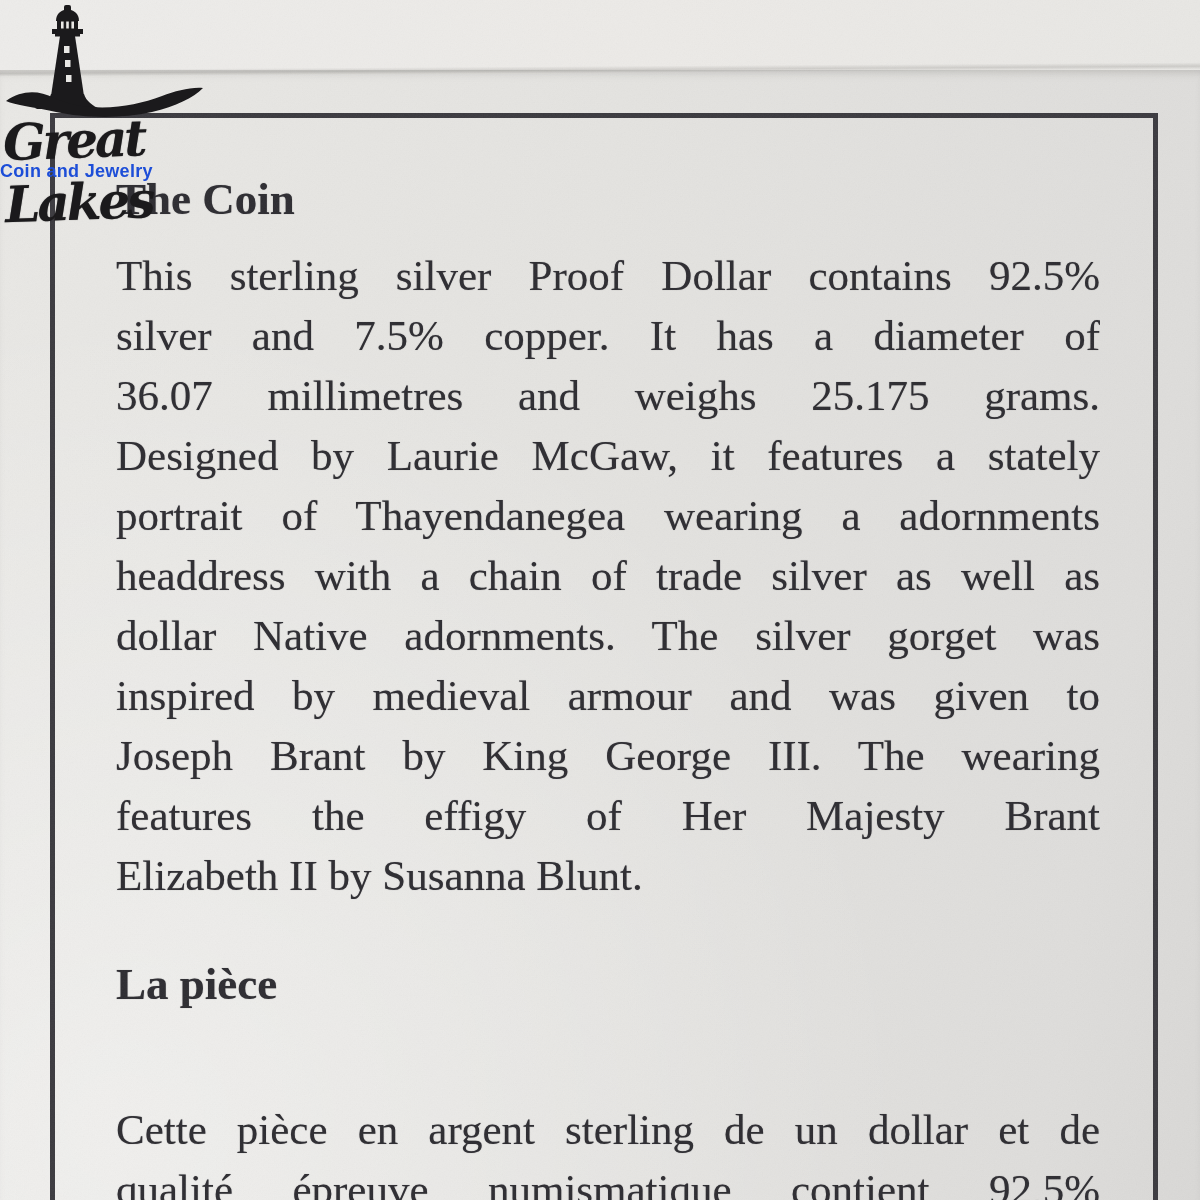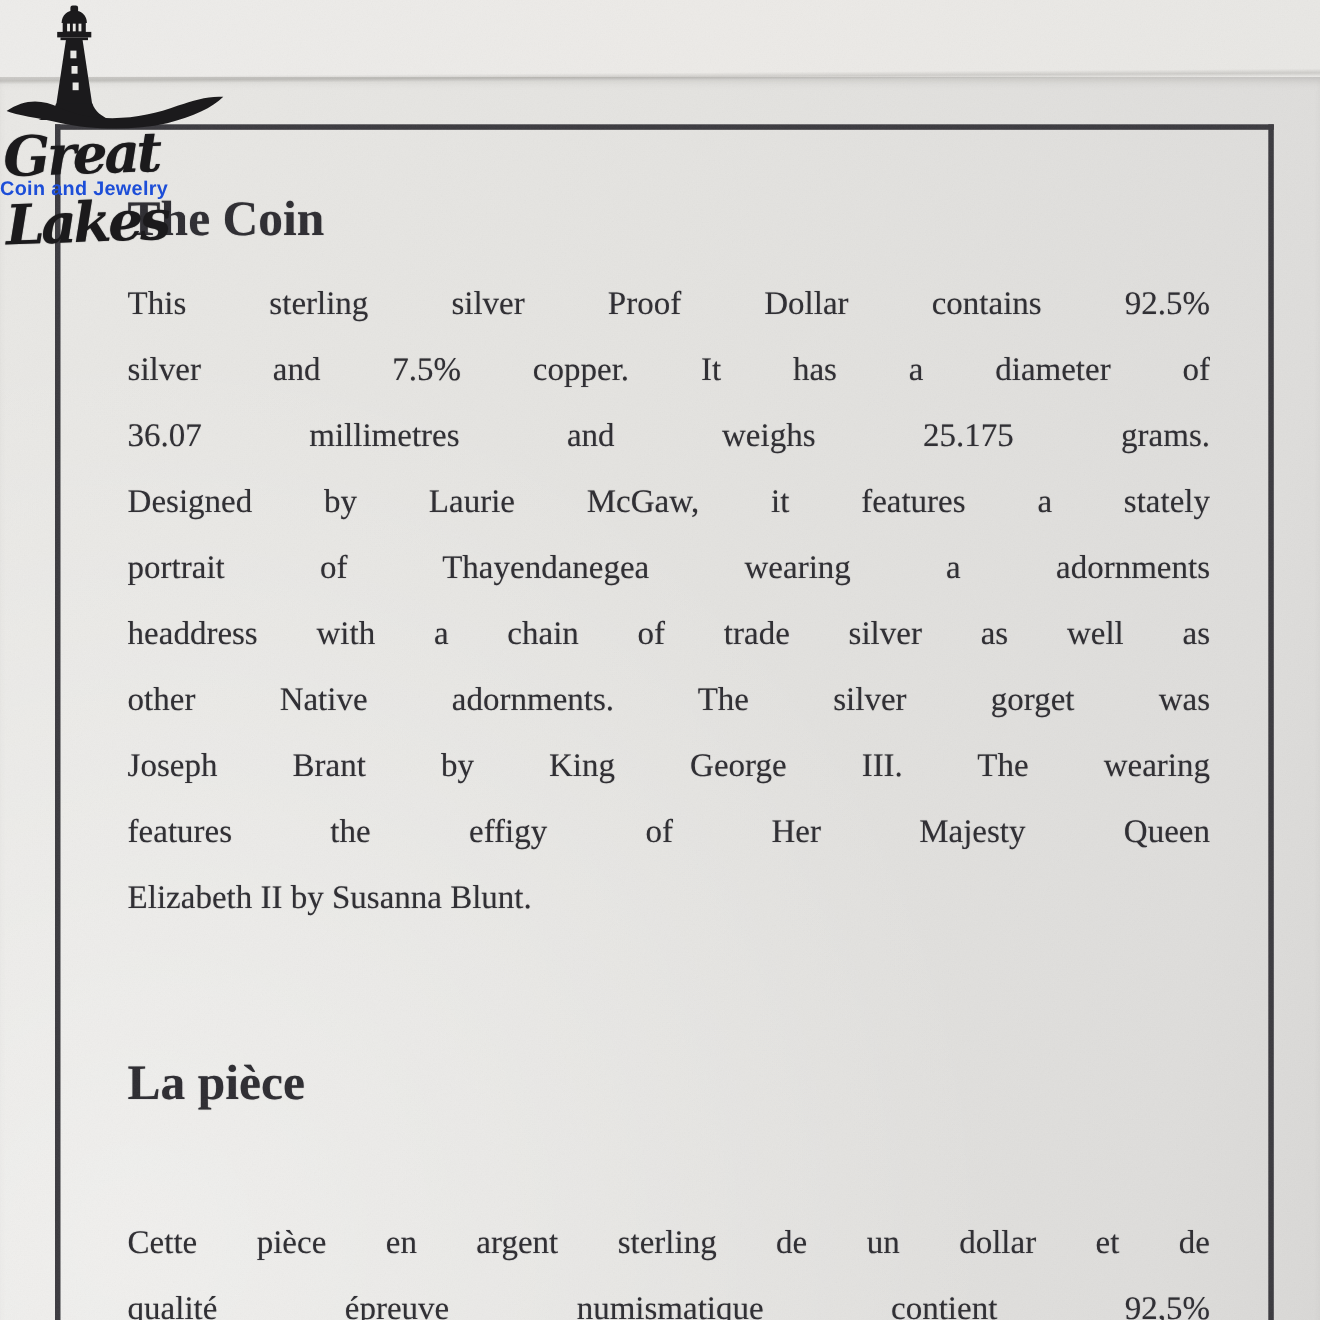--- a/index.html
+++ b/index.html
@@ -22,21 +22,21 @@
 
   
   .frame{position:absolute;left:50px;top:113px;width:1098px;height:1200px;
          border:5px solid #3b3a3f;border-bottom:none;}
 
   
   .heading{position:absolute;left:116px;width:984px;height:60px;line-height:60px;
            font-size:45px;font-weight:bold;text-shadow:0 0 1px rgba(45,44,49,.45);}
   .heading-en{top:169px;}
   .heading-fr{top:954px;}
-  .para{position:absolute;left:116px;width:984px;font-size:30px;
+  .para{position:absolute;left:116px;width:984px;font-size:43px;
         text-shadow:0 0 1px rgba(45,44,49,.45);}
   .para-en{top:246px;}
   .para-fr{top:1100px;}
   .ln{height:60px;line-height:60px;overflow:hidden;white-space:normal;
       text-align:justify;text-align-last:justify;}
   .ln.last{text-align:justify;text-align-last:left;}
 
   
   .logo{position:absolute;left:0;top:0;width:250px;height:195px;z-index:5;}
   .logo svg{position:absolute;left:0;top:0;}
@@ -64,23 +64,24 @@
 
   <div class="heading heading-en">The Coin</div>
 
   <div class="para para-en">
     <div class="ln">This sterling silver Proof Dollar contains 92.5%</div>
     <div class="ln">silver and 7.5% copper. It has a diameter of</div>
     <div class="ln">36.07 millimetres and weighs 25.175 grams.</div>
     <div class="ln">Designed by Laurie McGaw, it features a stately</div>
     <div class="ln">portrait of Thayendanegea wearing a adornments</div>
     <div class="ln">headdress with a chain of trade silver as well as</div>
-    <div class="ln">other Native adornments. The silver gorget was</div>
+    <div class="ln">dollar Native adornments. The silver gorget was</div>
+    <div class="ln">inspired by medieval armour and was given to</div>
     <div class="ln">Joseph Brant by King George III.  The wearing</div>
-    <div class="ln">features the effigy of Her Majesty Queen</div>
+    <div class="ln">features the effigy of Her Majesty Brant</div>
     <div class="ln last">Elizabeth II by Susanna Blunt.</div>
   </div>
 
   <div class="heading heading-fr">La pièce</div>
 
   <div class="para para-fr">
     <div class="ln">Cette pièce en argent sterling de un dollar et de</div>
     <div class="ln">qualité épreuve numismatique contient 92,5%</div>
   </div>
 

